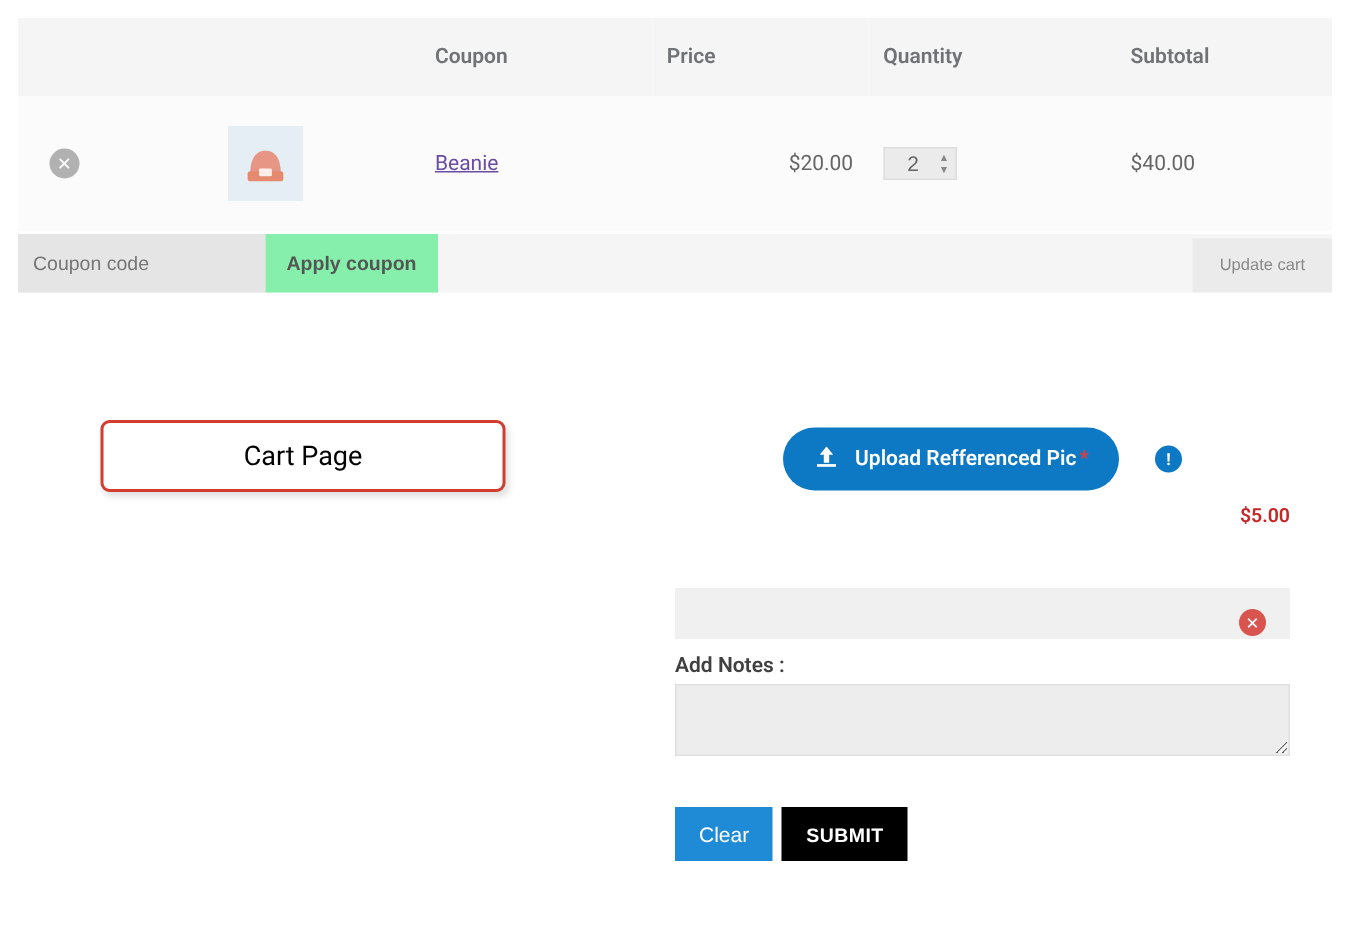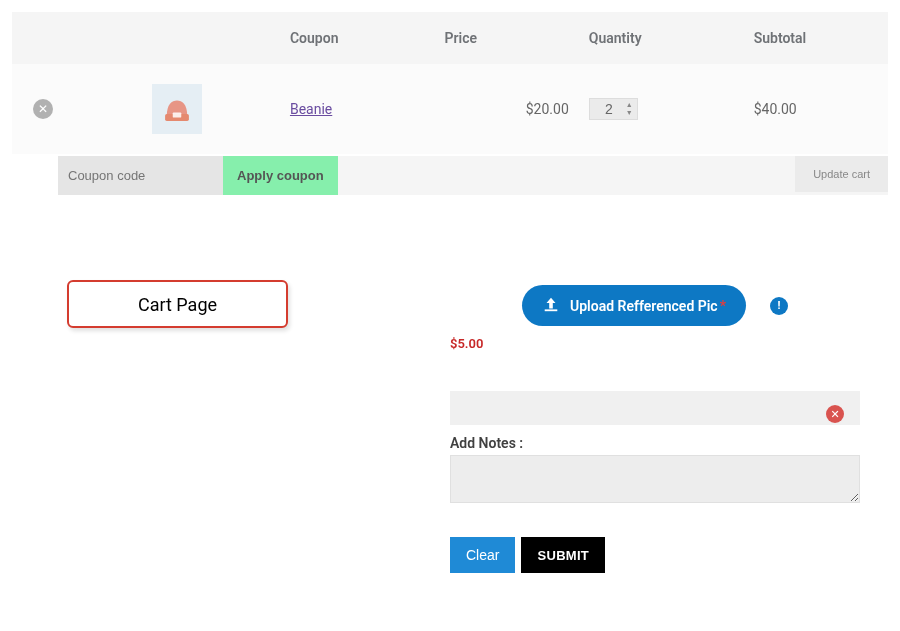--- a/index.html
+++ b/index.html
@@ -60,23 +60,22 @@
     text-align: center; font-size: 14px; color: #666;
     outline: none;
   }
   .qty-caret {
     display: flex; flex-direction: column; gap: 1px; margin-left: 2px;
     font-size: 7px; color: #888; line-height: 1; cursor: pointer;
   }
 
   
   .cart-actions {
-    display: flex; align-items: flex-start; margin-top: 2px;
+    display: flex; align-items: flex-end; margin-top: 2px;
     background: #f5f5f5;
-    margin-left: 46px;
   }
   .coupon-input {
     background: #e5e5e5; border: none; padding: 12px 10px;
     font-size: 13px; width: 165px; color: #777;
     outline: none;
   }
   .apply-coupon-btn {
     background: #86efac; border: none; padding: 12px 14px;
     font-weight: 600; color: #555; font-size: 13px; cursor: pointer;
   }
@@ -84,21 +83,21 @@
   .update-cart-btn {
     background: #ebebeb; border: none; padding: 12px 18px;
     font-size: 11px; color: #888; cursor: pointer;
   }
 
   
   .annotation-callout {
     position: absolute;
     top: 280px;
     left: 67px;
-    width: 221px; height: 48px;
+    width: 270px; height: 48px;
     border: 2px solid #d43c2f; border-radius: 6px;
     display: flex; align-items: center; justify-content: center;
     font-size: 18px; color: #000;
     box-shadow: 2px 3px 4px rgba(0,0,0,0.12);
     background: #fff;
   }
 
   
   .lower-panel {
     position: absolute;
@@ -114,21 +113,21 @@
     font-weight: 600; font-size: 14px; cursor: pointer;
   }
   .upload-pill .req { color: #e23c3c; margin-left: 2px; }
   .info-badge {
     width: 18px; height: 18px; border-radius: 50%; background: #0d78c4;
     color: #fff; display: inline-flex; align-items: center; justify-content: center;
     font-size: 11px; font-weight: 700; cursor: pointer;
   }
 
   .upload-price {
-    text-align: left; color: #c72727; font-weight: 600;
+    text-align: right; color: #c72727; font-weight: 600;
     font-size: 13px; margin-top: 10px;
   }
 
   .attach-panel {
     background: #f0f0f0; margin-top: 40px; padding: 14px 18px 20px 18px;
     position: relative;
   }
   .attach-close {
     position: absolute; top: 14px; right: 16px;
     width: 18px; height: 18px; border-radius: 50%;

